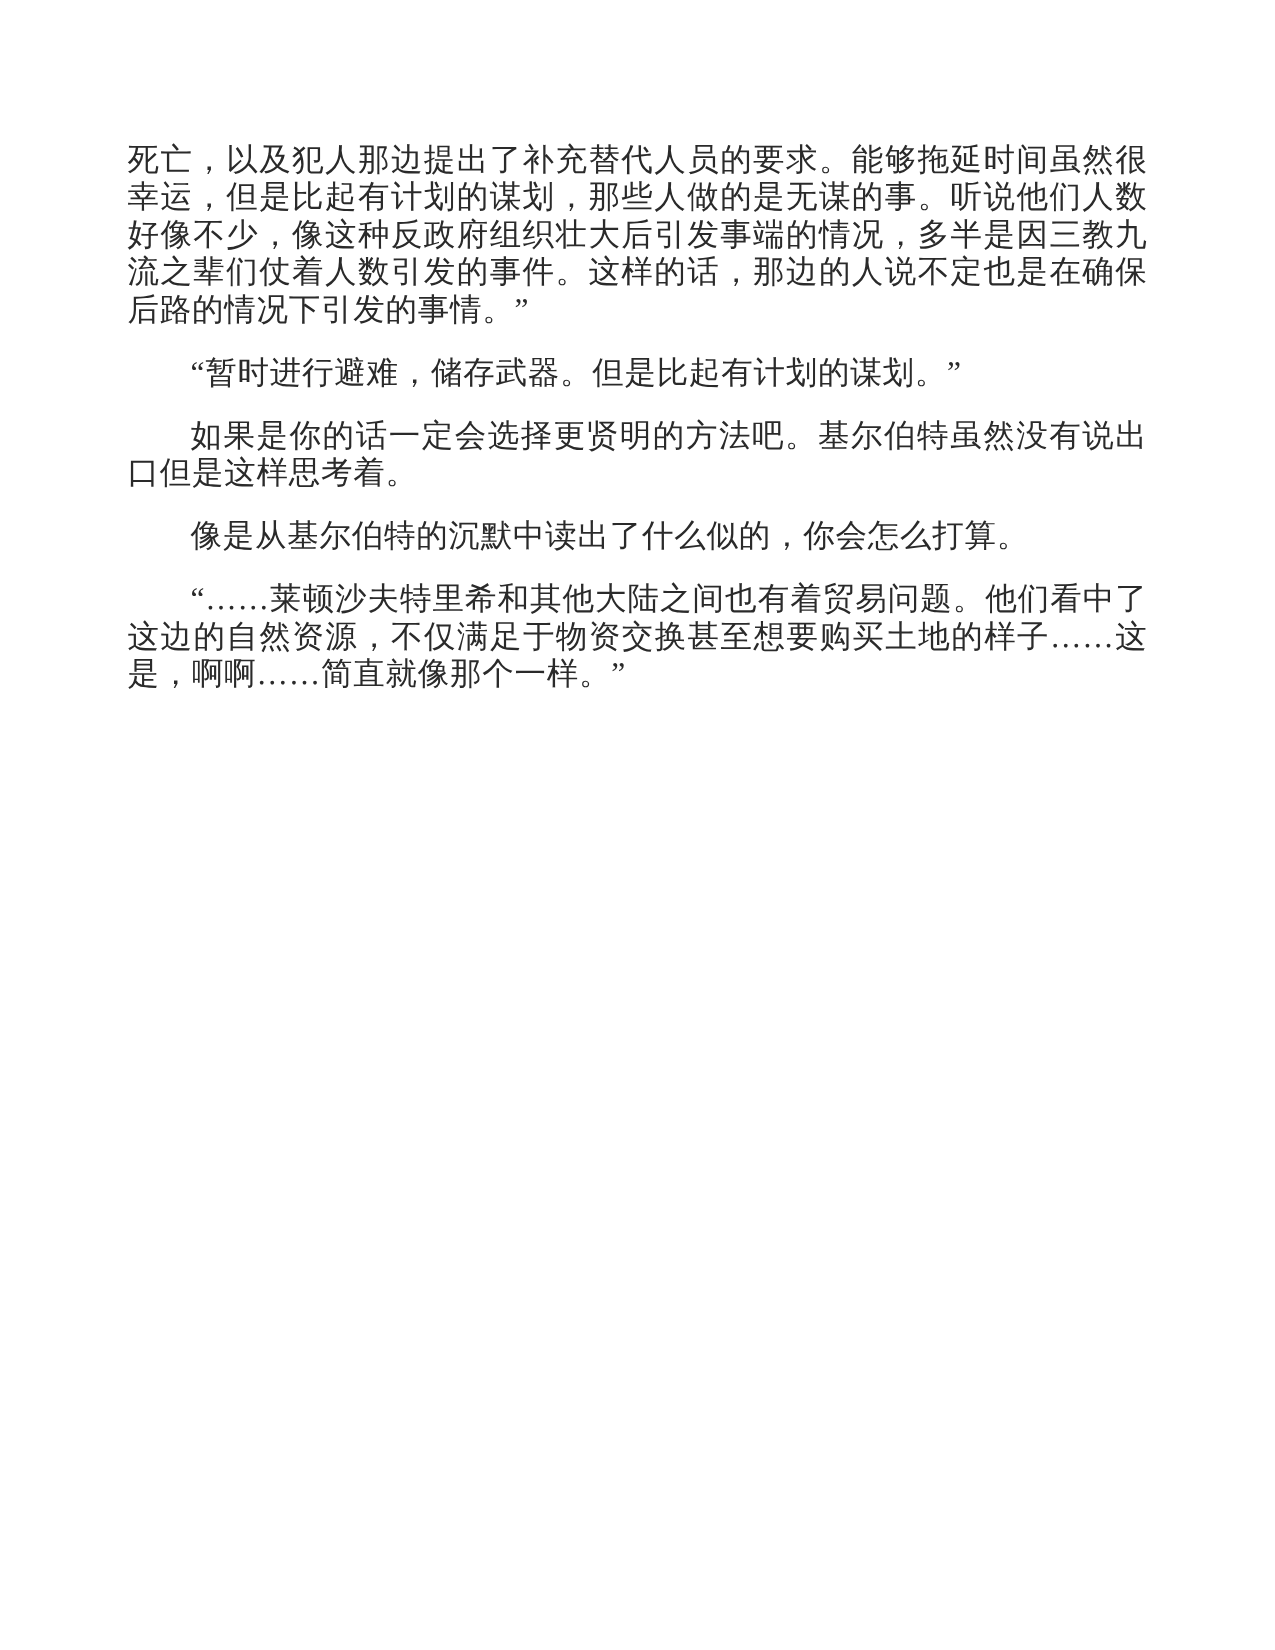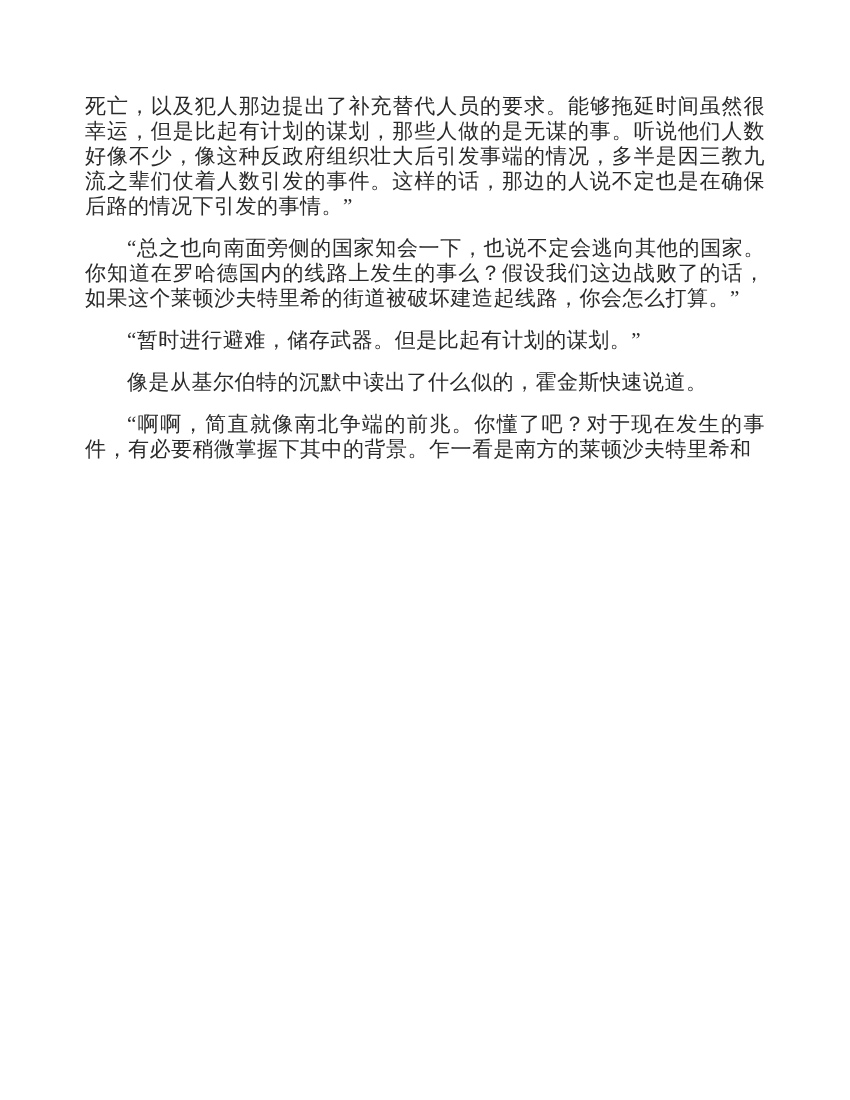--- a/index.html
+++ b/index.html
@@ -33,17 +33,17 @@
   }
   .para.no-indent {
     text-indent: 0;
   }
 </style>
 </head>
 <body style="background: rgb(255, 255, 255);">
 
 <div class="page" style="background: rgb(255, 255, 255); color: rgb(42, 42, 42);">
   <p class="para no-indent">死亡，以及犯人那边提出了补充替代人员的要求。能够拖延时间虽然很幸运，但是比起有计划的谋划，那些人做的是无谋的事。听说他们人数好像不少，像这种反政府组织壮大后引发事端的情况，多半是因三教九流之辈们仗着人数引发的事件。这样的话，那边的人说不定也是在确保后路的情况下引发的事情。”</p>
-  <p class="para">“总之也向南面旁侧的国家知会一下，也说不定会逃向其他的国家。你知道在罗哈德国内的线路上发生的事么？假设我们这边战败了的话，如果这个莱顿沙夫特里希的街道被破坏建造起线路，你会怎么打算。”</p>
   <p class="para">“暂时进行避难，储存武器。但是比起有计划的谋划。”</p>
-  <p class="para">像是从基尔伯特的沉默中读出了什么似的，霍金斯快速说道。</p>
-  <p class="para">“啊啊，简直就像南北争端的前兆。你懂了吧？对于现在发生的事件，有必要稍微掌握下其中的背景。乍一看是南方的莱顿沙夫特里希和</p>
+  <p class="para">如果是你的话一定会选择更贤明的方法吧。基尔伯特虽然没有说出口但是这样思考着。</p>
+  <p class="para">像是从基尔伯特的沉默中读出了什么似的，你会怎么打算。</p>
+  <p class="para">“……莱顿沙夫特里希和其他大陆之间也有着贸易问题。他们看中了这边的自然资源，不仅满足于物资交换甚至想要购买土地的样子……这是，啊啊……简直就像那个一样。”</p>
 </div>
 
 </body></html>

